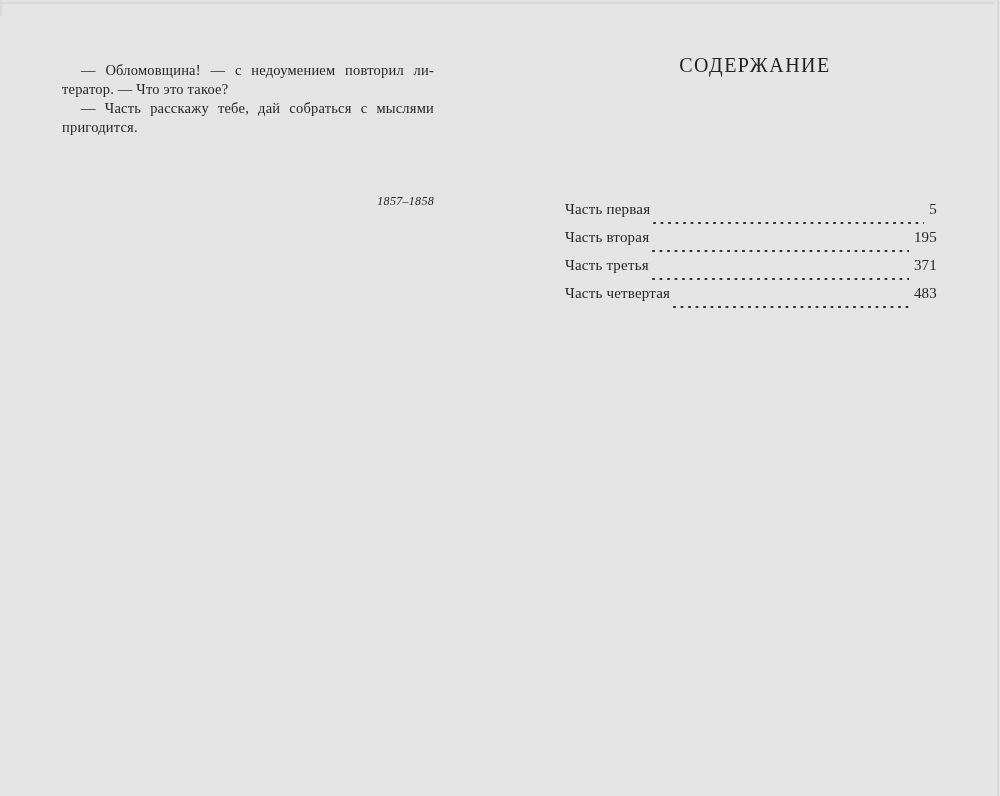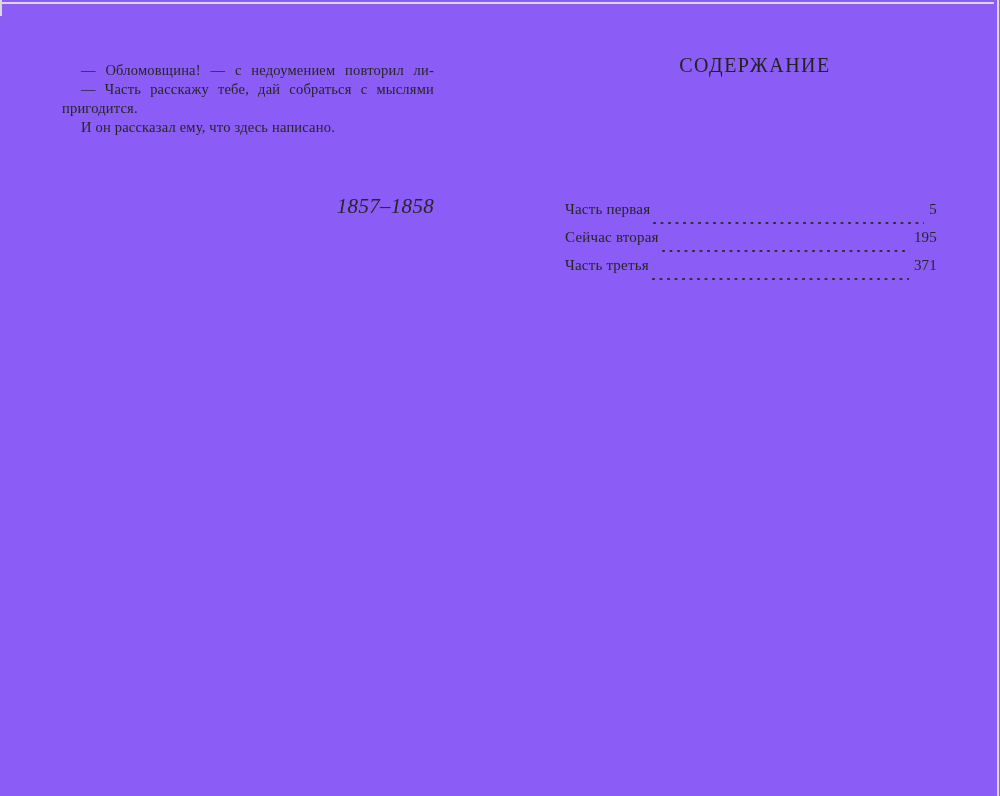--- a/index.html
+++ b/index.html
@@ -4,21 +4,21 @@
 <style>
   * { margin: 0; padding: 0; box-sizing: border-box; }
   html, body {
     width: 1000px;
     height: 796px;
     background: #ffffff;
     font-family: "Liberation Serif", "DejaVu Serif", serif;
     color: #262626;
     overflow: hidden;
   }
-  .spread { position: relative; width: 1000px; height: 796px; background: #8b5cf6; }
+  .spread { position: relative; width: 1000px; height: 796px; background: #e5e5e5; }
 
   
   .edge-top {
     position: absolute; top: 2px; left: 0; width: 994px; height: 2px;
     background: #d9d9dc;
   }
   .edge-right {
     position: absolute; top: 0; right: 1px; width: 2px; height: 796px;
     background: #d9d9dc;
   }
@@ -34,21 +34,21 @@
     letter-spacing: 0.2px;
   }
   .line { text-align: left; }
   .line.just { text-align: justify; text-align-last: justify; }
   .line.indent { text-indent: 19px; }
 
   .date-range {
     position: absolute; left: 62px; top: 194px; width: 372px;
     text-align: right;
     font-style: italic;
-    font-size: 21px;
+    font-size: 12px;
     letter-spacing: 0.3px;
   }
 
   
   .toc-heading {
     position: absolute; left: 569px; top: 54px; width: 372px;
     text-align: center;
     font-size: 20px;
     letter-spacing: 1.5px;
     font-weight: normal;
@@ -80,40 +80,45 @@
 <body>
 
 <div class="spread">
 
   <div class="edge-top"></div>
   <div class="edge-right"></div>
   <div class="edge-left-notch"></div>
 
   <div class="left-page-text">
     <div class="line just indent">— Обломовщина! — с недоумением повторил ли-</div>
+    <div class="line">тератор. — Что это такое?</div>
     <div class="line just indent">— Часть расскажу тебе, дай собраться с мыслями</div>
     <div class="line">пригодится.</div>
-    <div class="line indent">И он рассказал ему, что здесь написано.</div>
   </div>
 
   <div class="date-range">1857–1858</div>
 
   <h1 class="toc-heading">СОДЕРЖАНИЕ</h1>
 
   <div class="toc">
     <div class="toc-row">
       <span class="toc-title">Часть первая</span>
       <span class="toc-dots"></span>
       <span class="toc-page">5</span>
     </div>
     <div class="toc-row">
-      <span class="toc-title">Сейчас вторая</span>
+      <span class="toc-title">Часть вторая</span>
       <span class="toc-dots"></span>
       <span class="toc-page">195</span>
     </div>
     <div class="toc-row">
       <span class="toc-title">Часть третья</span>
       <span class="toc-dots"></span>
       <span class="toc-page">371</span>
     </div>
+    <div class="toc-row">
+      <span class="toc-title">Часть четвертая</span>
+      <span class="toc-dots"></span>
+      <span class="toc-page">483</span>
+    </div>
   </div>
 
 </div>
 
 </body></html>

